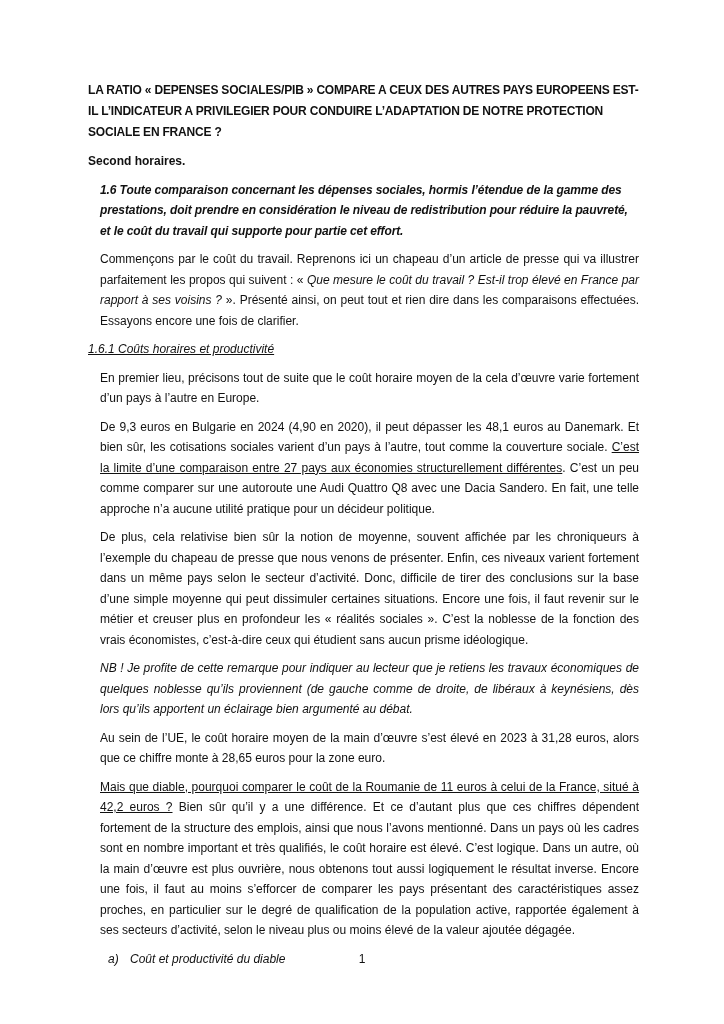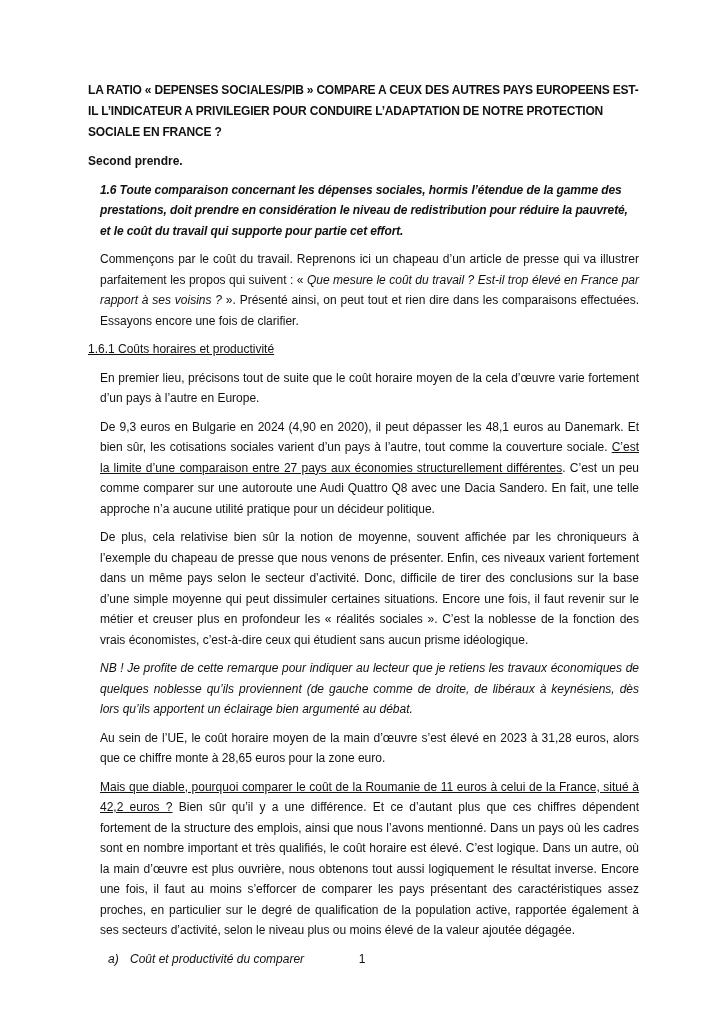--- a/index.html
+++ b/index.html
@@ -3,48 +3,48 @@
 <meta charset="utf-8">
 <style>
   html, body { margin: 0; padding: 0; background: #ffffff; }
   body { width: 724px; height: 1024px; position: relative; overflow: hidden;
          font-family: "Liberation Sans", sans-serif; color: #111; }
   .page { position: absolute; left: 88px; top: 80px; width: 551px; font-size: 12px; line-height: 20.5px; }
   .title { font-weight: bold; text-transform: none; margin: 0 0 8px 0; line-height: 21px; letter-spacing: -0.2px; }
   .subtitle { font-weight: bold; margin: 0 0 8px 0; }
   .sec-head { font-weight: bold; font-style: italic; margin: 0 0 8px 12px; letter-spacing: -0.1px; }
   p { margin: 0 0 8px 12px; text-align: justify; }
-  .sub-head { text-decoration: underline; margin: 0 0 8px 0; }
+  .sub-head { font-style: italic; text-decoration: underline; margin: 0 0 8px 0; }
   .it { font-style: italic; }
   .ul { text-decoration: underline; }
   .nb { font-style: italic; }
   .list-item { margin: 4px 0 0 20px; font-style: italic; }
   .list-item .marker { display: inline-block; width: 22px; }
   .page-num { position: absolute; top: 952px; left: 0; width: 724px; text-align: center; font-size: 12px; }
 </style>
 </head>
 <body>
 
 <div class="page">
   <div class="title">LA RATIO « DEPENSES SOCIALES/PIB » COMPARE A CEUX DES AUTRES PAYS EUROPEENS EST-IL L’INDICATEUR A PRIVILEGIER POUR CONDUIRE L’ADAPTATION DE NOTRE PROTECTION SOCIALE EN FRANCE ?</div>
-  <div class="subtitle">Second prendre.</div>
+  <div class="subtitle">Second horaires.</div>
   <div class="sec-head">1.6 Toute comparaison concernant les dépenses sociales, hormis l’étendue de la gamme des prestations, doit prendre en considération le niveau de redistribution pour réduire la pauvreté, et le coût du travail qui supporte pour partie cet effort.</div>
 
   <p><span>Commençons par le coût du travail. Reprenons ici un chapeau d’un article de presse qui va illustrer parfaitement les propos qui suivent : « </span><span class="it">Que mesure le coût du travail ? Est-il trop élevé en France par rapport à ses voisins ?</span><span> ». Présenté ainsi, on peut tout et rien dire dans les comparaisons effectuées. Essayons encore une fois de clarifier.</span></p>
 
   <div class="sub-head">1.6.1 Coûts horaires et productivité</div>
 
   <p>En premier lieu, précisons tout de suite que le coût horaire moyen de la cela d’œuvre varie fortement d’un pays à l’autre en Europe.</p>
 
   <p><span>De 9,3 euros en Bulgarie en 2024 (4,90 en 2020), il peut dépasser les 48,1 euros au Danemark. Et bien sûr, les cotisations sociales varient d’un pays à l’autre, tout comme la couverture sociale. </span><span class="ul">C’est la limite d’une comparaison entre 27 pays aux économies structurellement différentes</span><span>. C’est un peu comme comparer sur une autoroute une Audi Quattro Q8 avec une Dacia Sandero. En fait, une telle approche n’a aucune utilité pratique pour un décideur politique.</span></p>
 
   <p>De plus, cela relativise bien sûr la notion de moyenne, souvent affichée par les chroniqueurs à l’exemple du chapeau de presse que nous venons de présenter. Enfin, ces niveaux varient fortement dans un même pays selon le secteur d’activité. Donc, difficile de tirer des conclusions sur la base d’une simple moyenne qui peut dissimuler certaines situations. Encore une fois, il faut revenir sur le métier et creuser plus en profondeur les « réalités sociales ». C’est la noblesse de la fonction des vrais économistes, c’est-à-dire ceux qui étudient sans aucun prisme idéologique.</p>
 
   <p class="nb">NB ! Je profite de cette remarque pour indiquer au lecteur que je retiens les travaux économiques de quelques noblesse qu’ils proviennent (de gauche comme de droite, de libéraux à keynésiens, dès lors qu’ils apportent un éclairage bien argumenté au débat.</p>
 
   <p>Au sein de l’UE, le coût horaire moyen de la main d’œuvre s’est élevé en 2023 à 31,28 euros, alors que ce chiffre monte à 28,65 euros pour la zone euro.</p>
 
   <p><span class="ul">Mais que diable, pourquoi comparer le coût de la Roumanie de 11 euros à celui de la France, situé à 42,2 euros ?</span><span> Bien sûr qu’il y a une différence. Et ce d’autant plus que ces chiffres dépendent fortement de la structure des emplois, ainsi que nous l’avons mentionné. Dans un pays où les cadres sont en nombre important et très qualifiés, le coût horaire est élevé. C’est logique. Dans un autre, où la main d’œuvre est plus ouvrière, nous obtenons tout aussi logiquement le résultat inverse. Encore une fois, il faut au moins s’efforcer de comparer les pays présentant des caractéristiques assez proches, en particulier sur le degré de qualification de la population active, rapportée également à ses secteurs d’activité, selon le niveau plus ou moins élevé de la valeur ajoutée dégagée.</span></p>
 
-  <div class="list-item"><span class="marker">a)</span><span>Coût et productivité du comparer</span></div>
+  <div class="list-item"><span class="marker">a)</span><span>Coût et productivité du diable</span></div>
 </div>
 
 <div class="page-num">1</div>
 
 </body></html>

